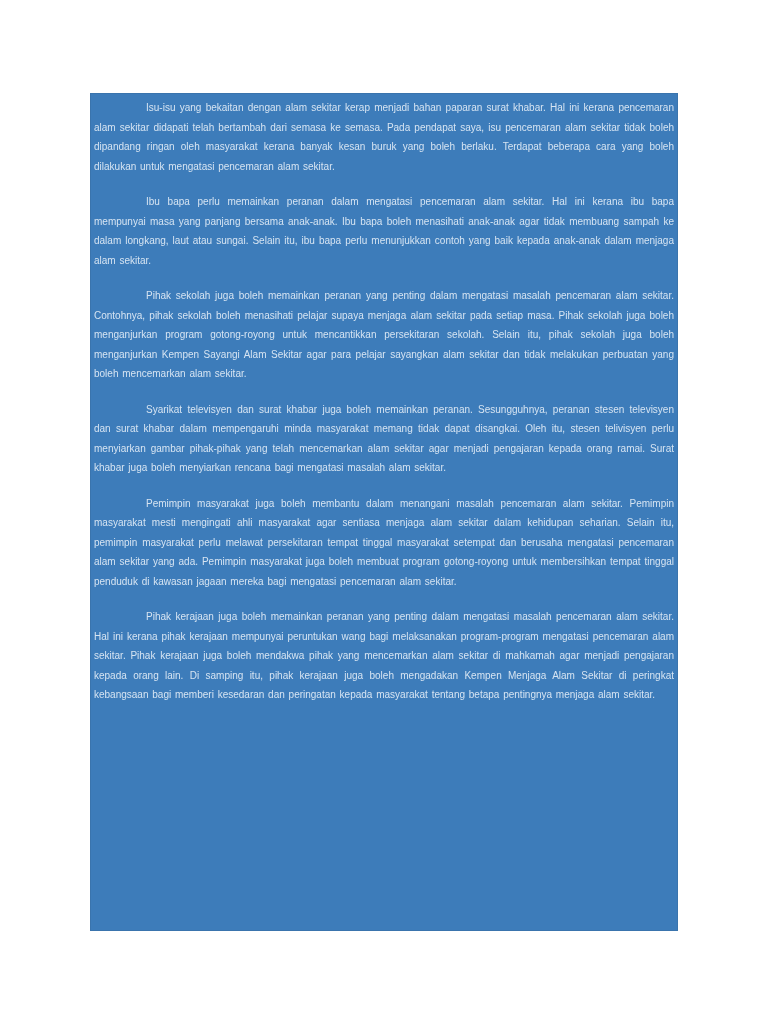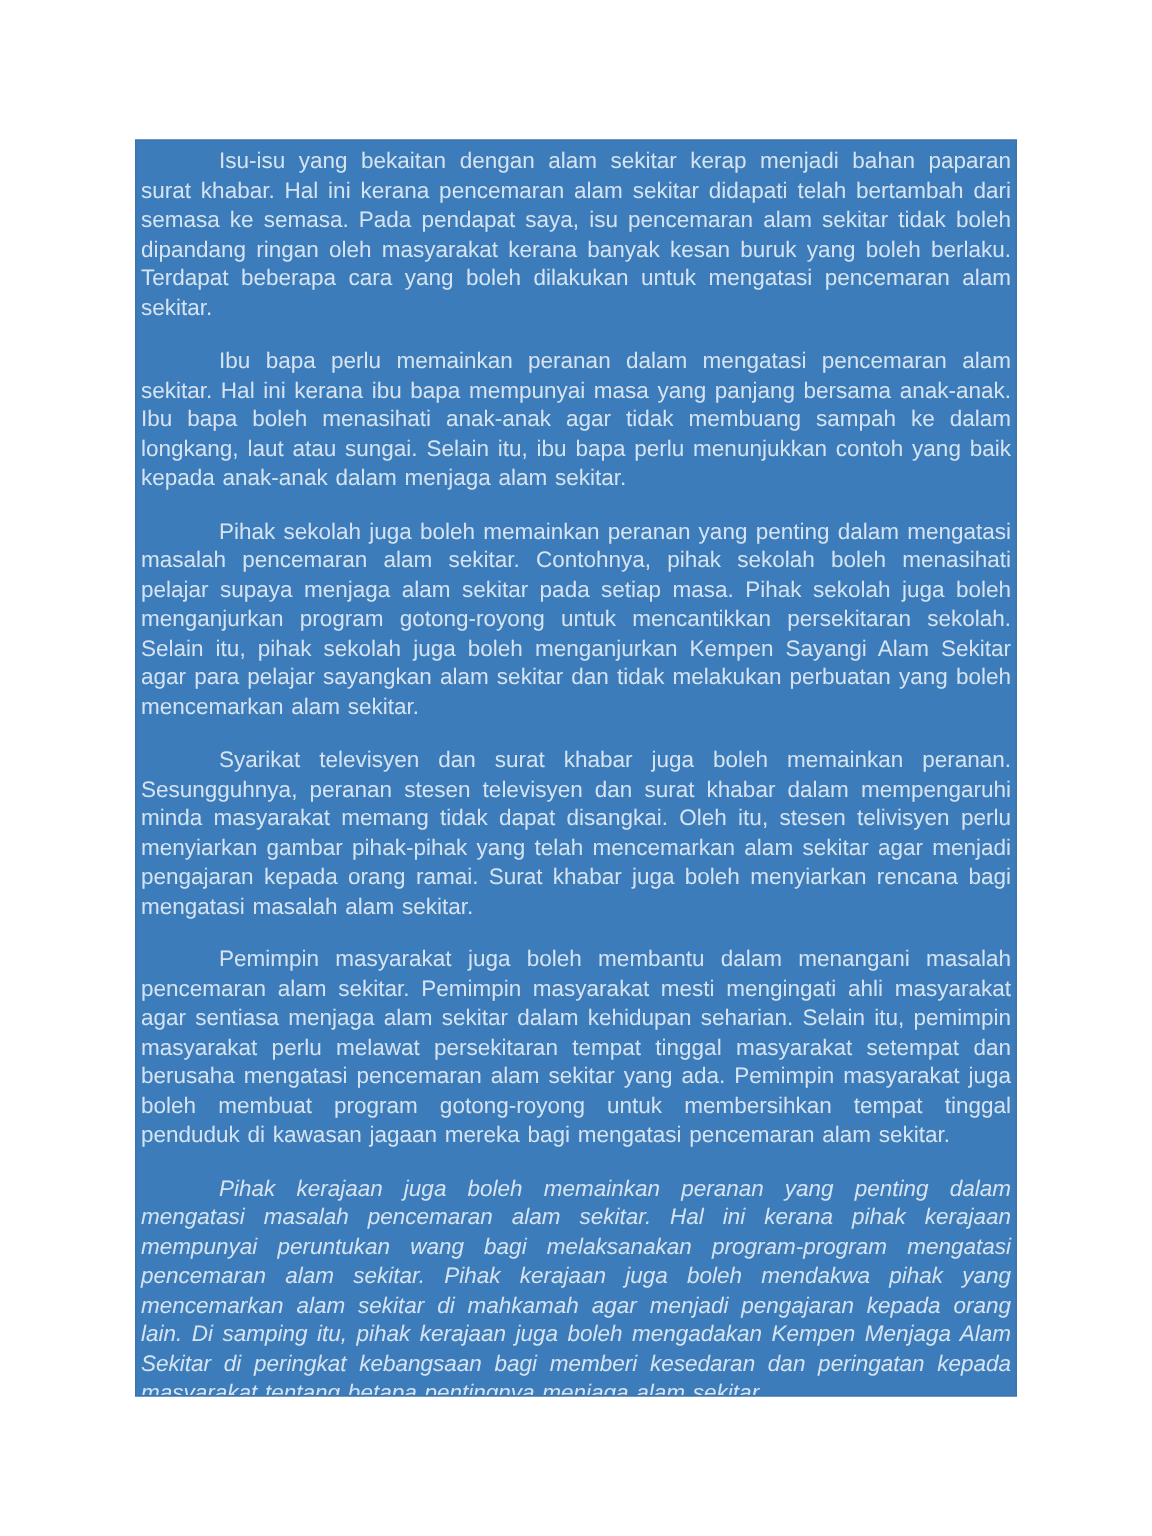--- a/index.html
+++ b/index.html
@@ -23,29 +23,28 @@
     height: 838px;
     box-sizing: border-box;
     background: #3d7cba;
     border: 1px solid #3a74ad;
     padding: 4px 3px 12px 3px;
     overflow: hidden;
   }
   .essay-panel p {
     margin: 0 0 16px 0;
     color: #d6e4f2;
-    font-size: 15px;
+    font-size: 10px;
     line-height: 19.5px;
     text-align: justify;
     text-indent: 52px;
     word-spacing: 1px;
   }
   .essay-panel p:last-child {
     margin-bottom: 16px;
-    font-style: italic;
   }
 </style>
 </head>
 <body>
 
 <div class="page">
   <div class="essay-panel">
     <p>Isu-isu yang bekaitan dengan alam sekitar kerap menjadi bahan paparan surat khabar. Hal ini kerana pencemaran alam sekitar didapati telah bertambah dari semasa ke semasa. Pada pendapat saya, isu pencemaran alam sekitar tidak boleh dipandang ringan oleh masyarakat kerana banyak kesan buruk yang boleh berlaku. Terdapat beberapa cara yang boleh dilakukan untuk mengatasi pencemaran alam sekitar.</p>
     <p>Ibu bapa perlu memainkan peranan dalam mengatasi pencemaran alam sekitar. Hal ini kerana ibu bapa mempunyai masa yang panjang bersama anak-anak. Ibu bapa boleh menasihati anak-anak agar tidak membuang sampah ke dalam longkang, laut atau sungai. Selain itu, ibu bapa perlu menunjukkan contoh yang baik kepada anak-anak dalam menjaga alam sekitar.</p>
     <p>Pihak sekolah juga boleh memainkan peranan yang penting dalam mengatasi masalah pencemaran alam sekitar. Contohnya, pihak sekolah boleh menasihati pelajar supaya menjaga alam sekitar pada setiap masa. Pihak sekolah juga boleh menganjurkan program gotong-royong untuk mencantikkan persekitaran sekolah. Selain itu, pihak sekolah juga boleh menganjurkan Kempen Sayangi Alam Sekitar agar para pelajar sayangkan alam sekitar dan tidak melakukan perbuatan yang boleh mencemarkan alam sekitar.</p>

